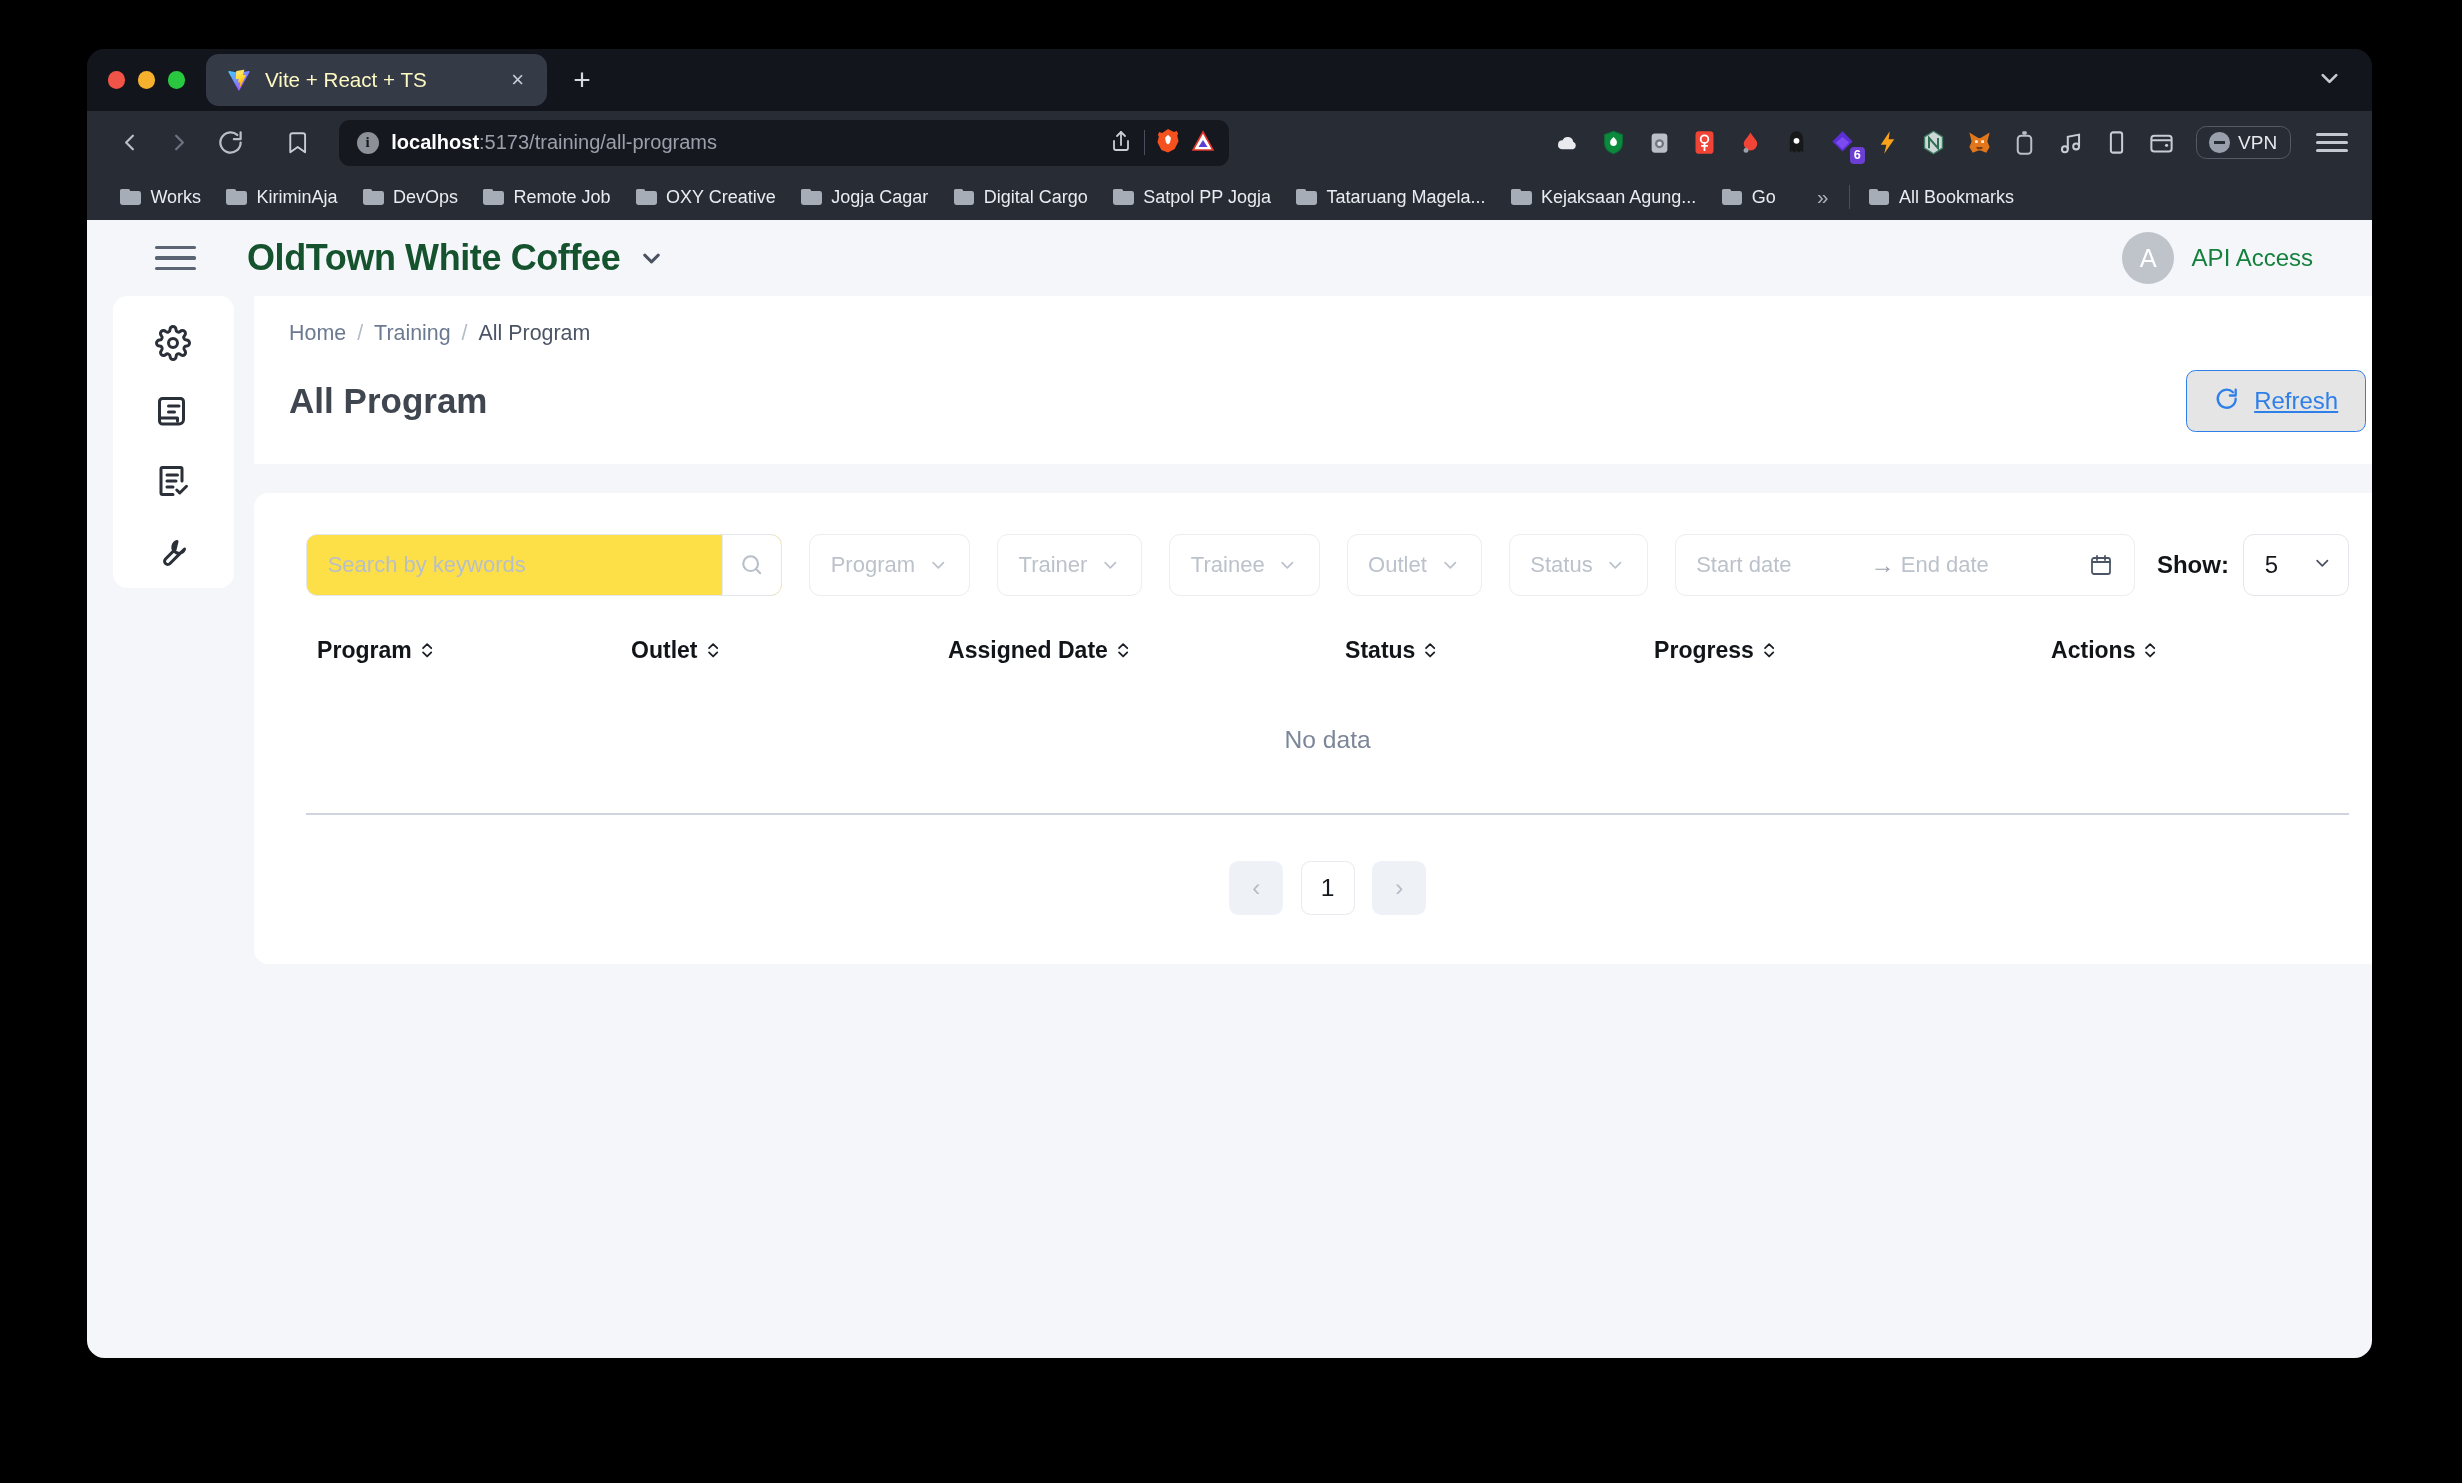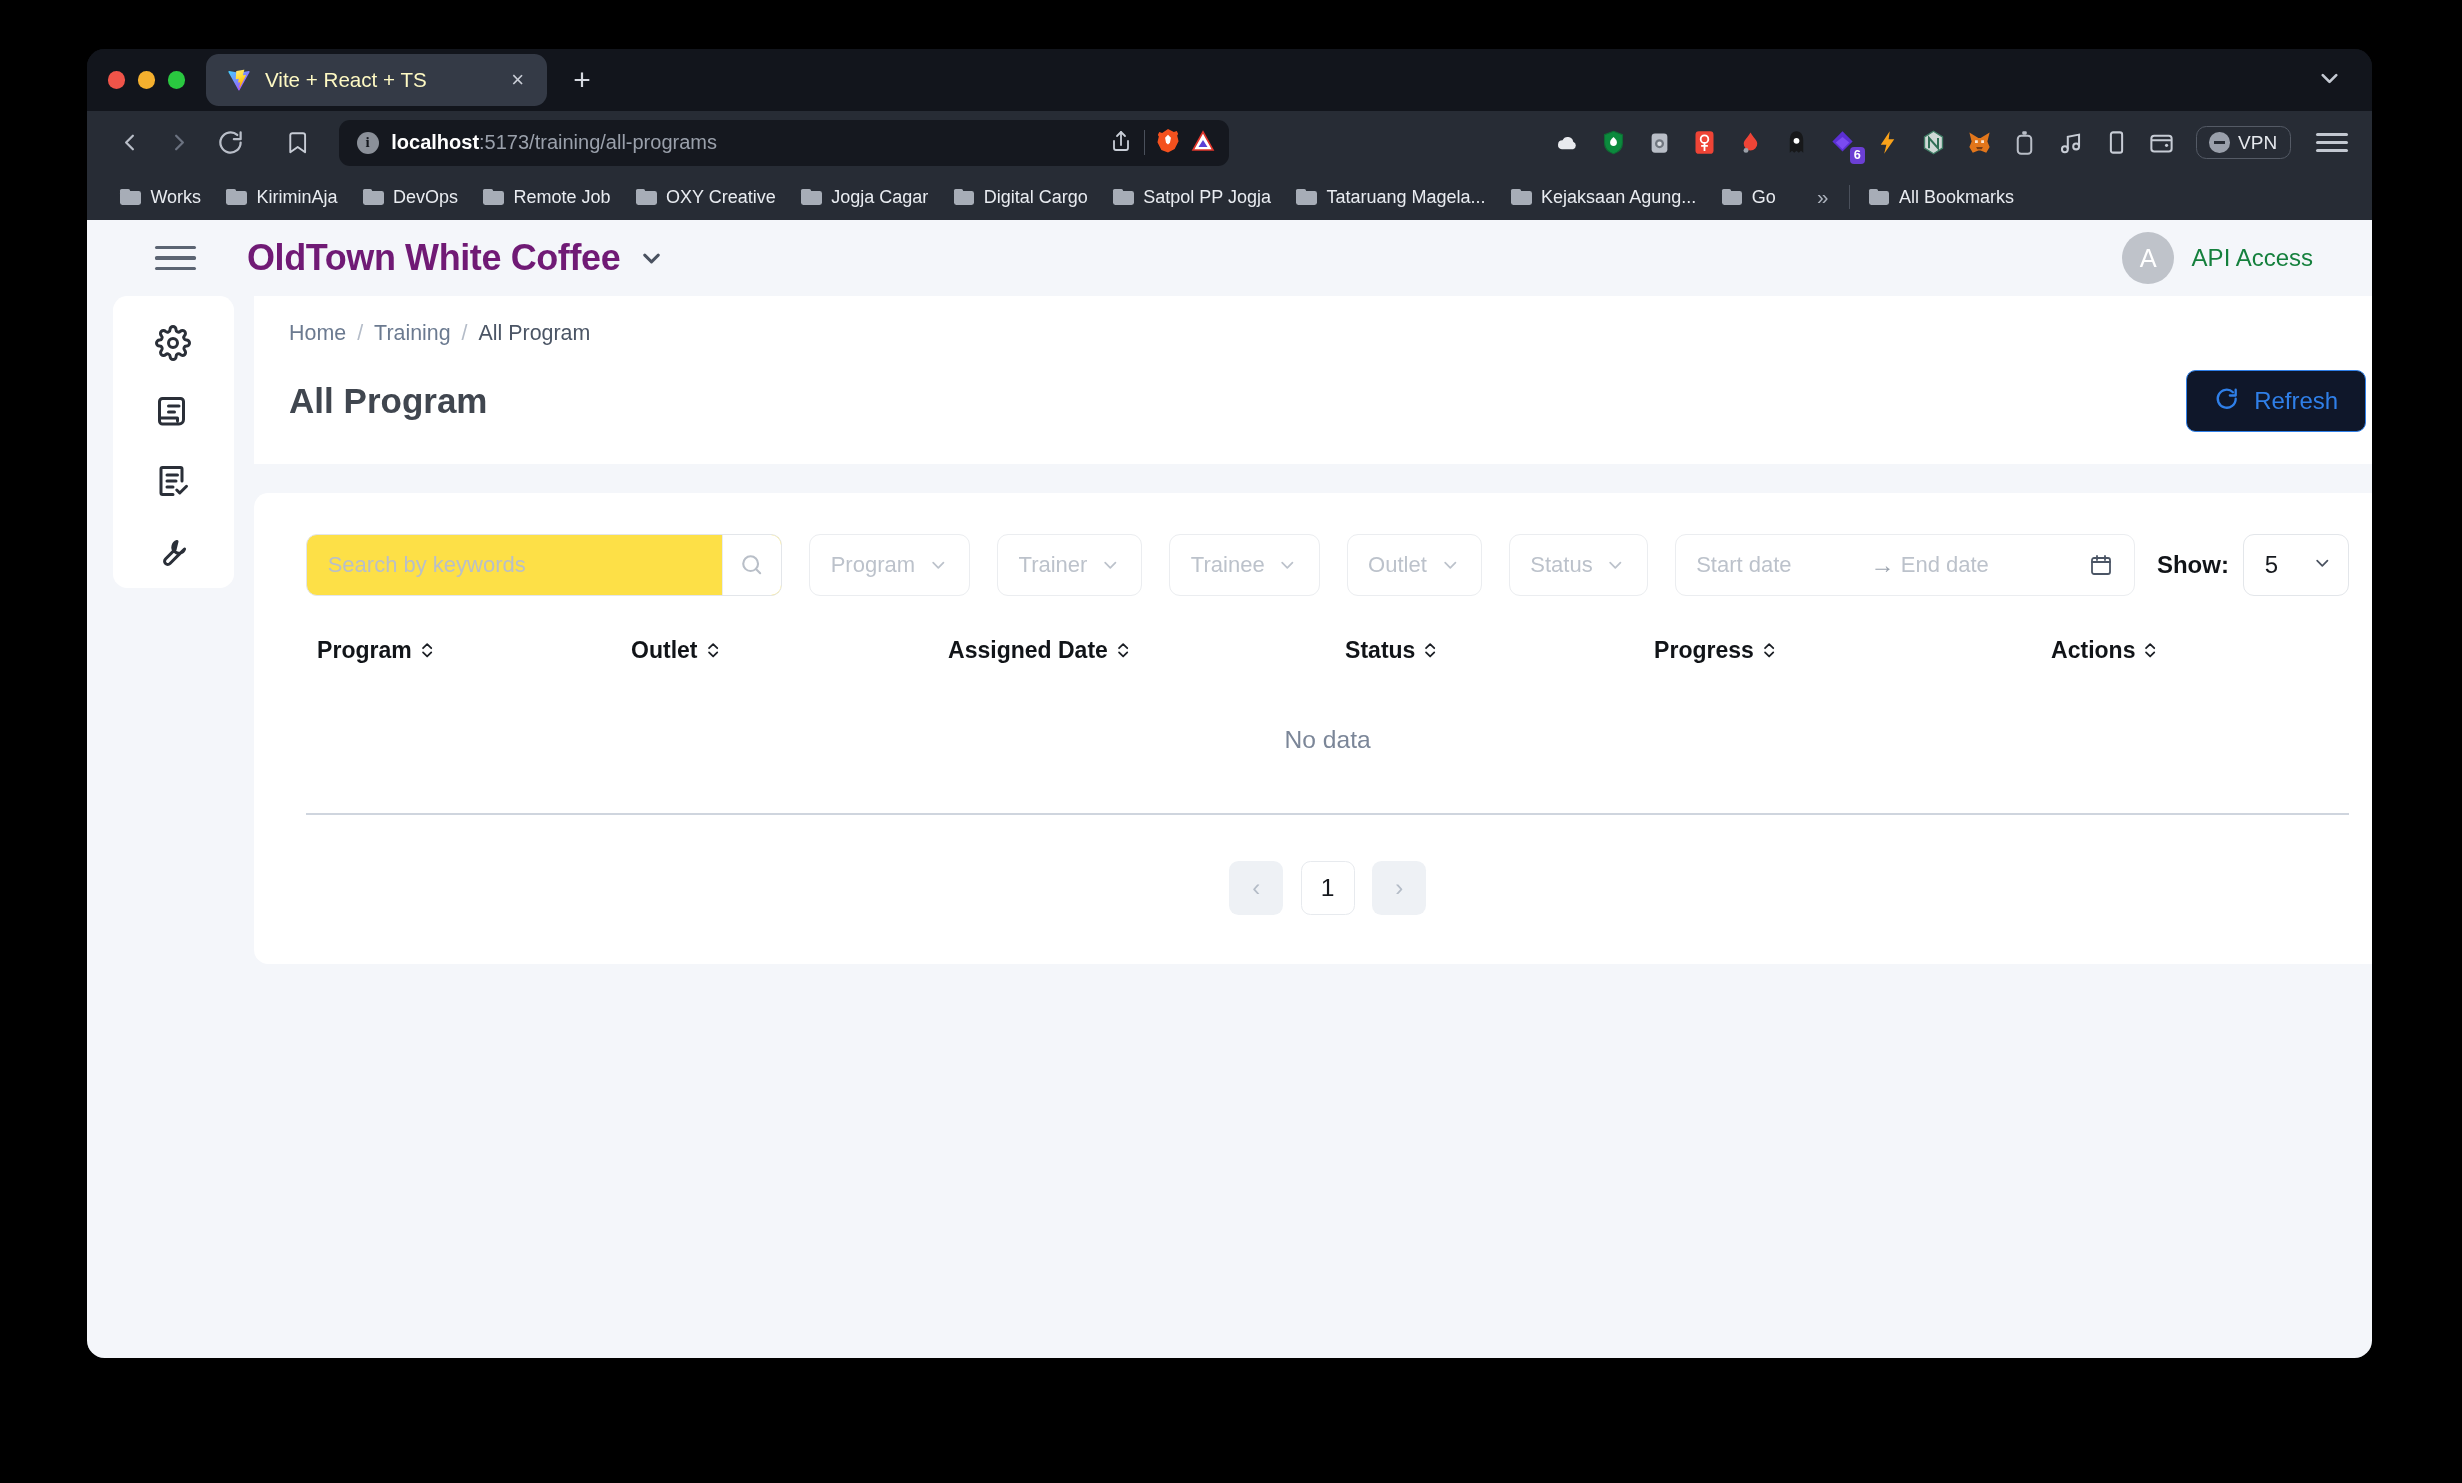--- a/index.html
+++ b/index.html
@@ -180,21 +180,21 @@
     align-items: center;
     padding: 0 32px 0 32px;
     background: #f4f6fa;
   }
   .app-ham { width: 41px; margin-left: 36px; display: flex; flex-direction: column; gap: 7.1px; }
   .app-ham i { display:block; height: 3.2px; border-radius:1.6px; background: #5b6472; }
   .brand {
     margin-left: 51px;
     display: flex; align-items: center; gap: 17.5px;
   }
-  .brand-name { font-size: 36px; font-weight: bold; color: #701a75; letter-spacing: -0.4px; }
+  .brand-name { font-size: 36px; font-weight: bold; color: #14532d; letter-spacing: -0.4px; }
   .brand-chevron { color: #4a5260; display:flex; }
   .api-access { margin-left: auto; display: flex; align-items: center; gap: 17.5px; padding-right: 27px; }
   .avatar {
     width: 52px; height: 52px; border-radius: 50%;
     background: #bfc3ca; color: #ffffff;
     display: flex; align-items: center; justify-content: center;
     font-size: 25.4px;
   }
   .api-label { font-size: 24px; color: #15803d; }
 
@@ -225,24 +225,25 @@
   .bc-link { color: #6b7a90; }
   .bc-sep { color: #b4bcc8; }
   .bc-current { color: #4b5565; }
   .page-title-row { display: flex; align-items: center; margin-top: 24px; }
   .page-title { font-size: 35px; font-weight: bold; color: #40464f; }
   .refresh-btn {
     margin-left: auto;
     display: flex; align-items: center; gap: 14.3px;
     border: 1.6px solid #2f7fe8;
     color: #2f7fe8;
-    background: #0f172a;
+    background: #e5e5e5;
     border-radius: 9.5px;
     padding: 14.3px 27px;
     font-size: 24px;
+    text-decoration: underline;
   }
 
   .card {
     background: #ffffff;
     border-radius: 14.3px;
     margin-top: 28.6px;
     padding: 41px 52px 49px 52px;
   }
 
   

